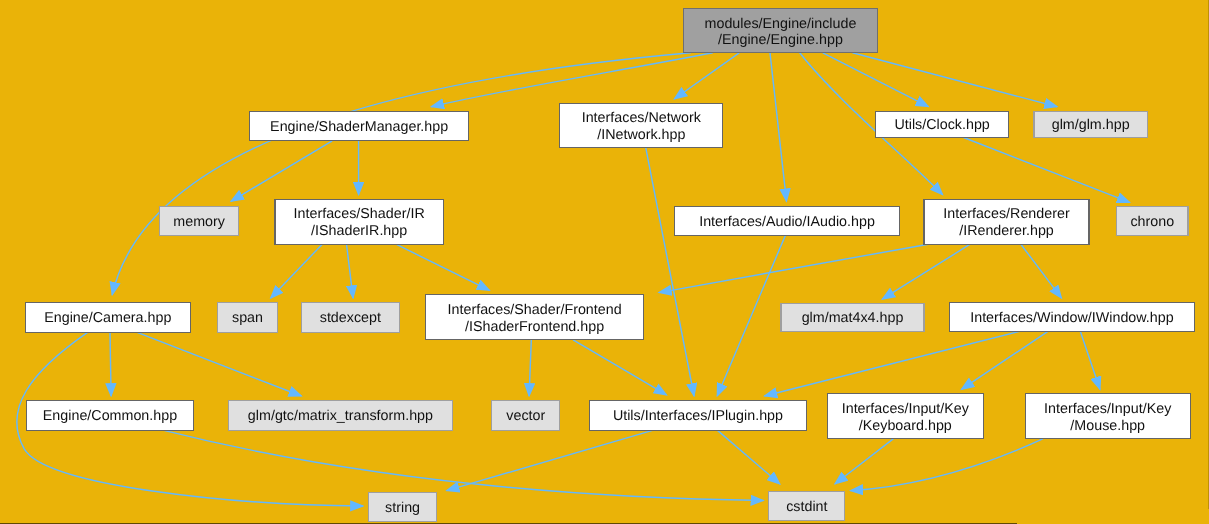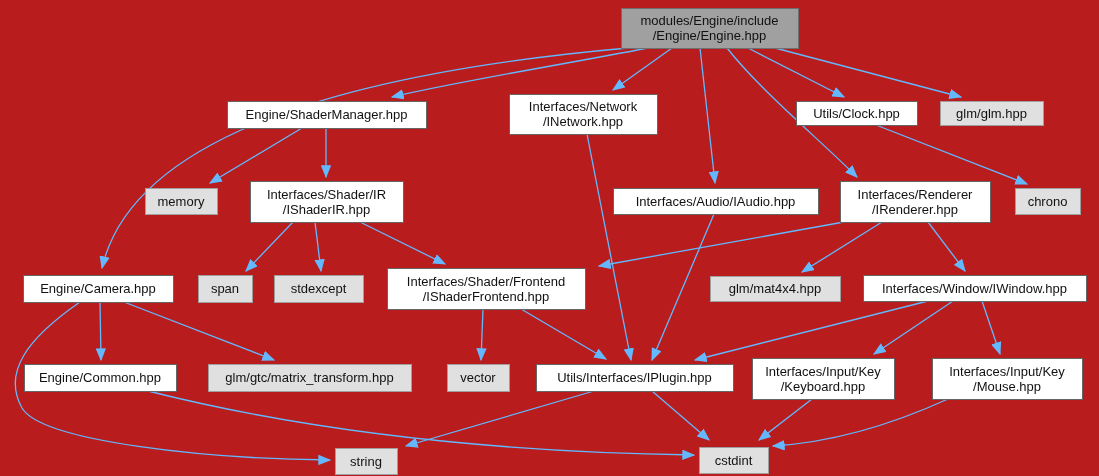--- a/index.html
+++ b/index.html
@@ -1,19 +1,19 @@
 <!DOCTYPE html>
 <html><head>
 <meta charset="utf-8">
 <style>
   html,body{margin:0;padding:0;background:#000;}
   .canvas{
     position:relative;
     width:1099px;height:476px;
-    background:#b91c1c;
+    background:#eab308;
     font-family:"Liberation Sans", sans-serif;
     overflow:hidden;
   }
   svg{display:block;}
   .node rect{shape-rendering:crispEdges;}
   .node{cursor:pointer;}
   .node text{
     font-family:"Liberation Sans", sans-serif;
     font-size:13px;
     fill:#111111;

